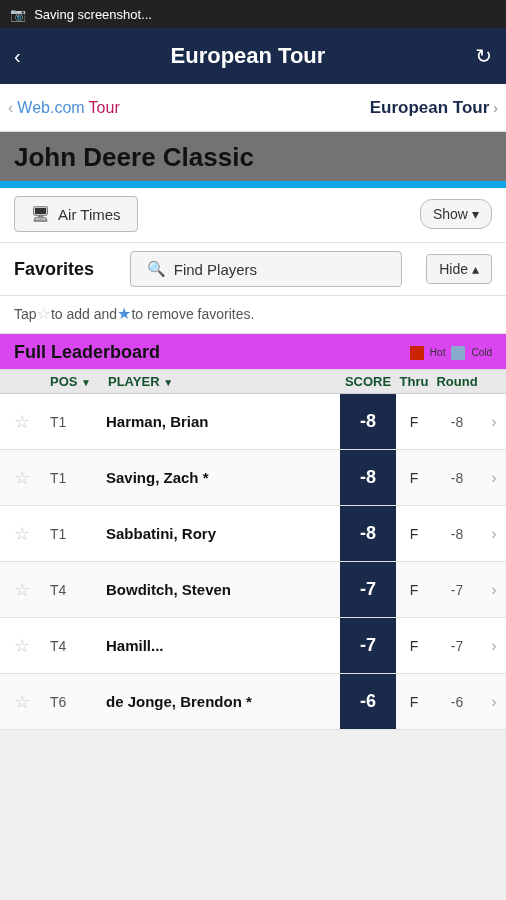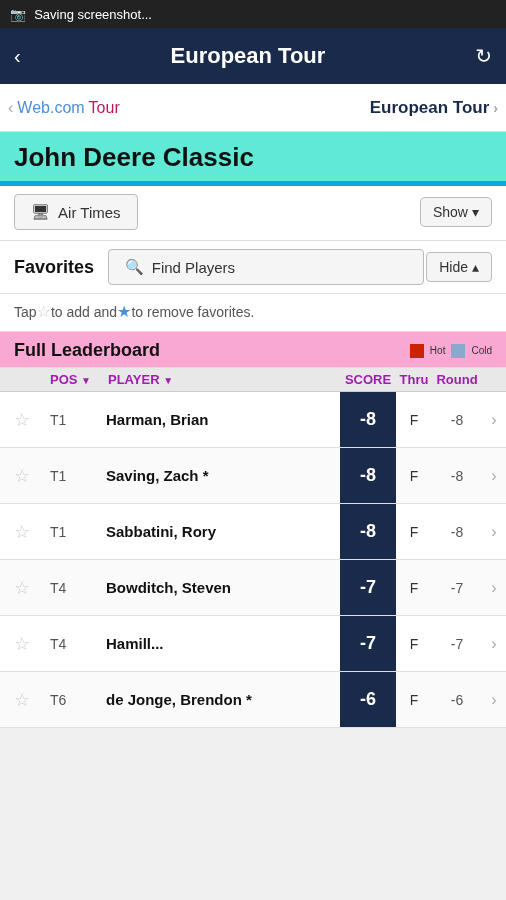--- a/index.html
+++ b/index.html
@@ -77,23 +77,23 @@
       justify-content: flex-end;
       gap: 4px;
     }
     .tour-tab-right .arrow-right {
       color: #aaa;
       font-size: 14px;
     }
 
     
     .event-title-section {
-      background: #5eead4;
+      background: #737373;
       padding: 10px 14px 8px 14px;
-      border-bottom: 5px solid #0ea5e9;
+      border-bottom: 7px solid #0ea5e9;
     }
     .event-title {
       font-size: 26px;
       font-weight: bold;
       color: #111;
     }
 
     
     .air-times-row {
       background: #fff;
@@ -111,39 +111,39 @@
       display: flex;
       align-items: center;
       gap: 8px;
       cursor: pointer;
       font-size: 15px;
       color: #333;
     }
     .show-btn {
       border: 1px solid #bbb;
       background: #f5f5f5;
-      border-radius: 5px;
+      border-radius: 12px;
       padding: 6px 12px;
       display: flex;
       align-items: center;
       gap: 4px;
       cursor: pointer;
       font-size: 14px;
       color: #333;
     }
 
     
     .favorites-row {
       background: #fff;
       padding: 8px 14px;
       display: flex;
       align-items: center;
       justify-content: space-between;
       border-bottom: 1px solid #e0e0e0;
-      gap: 2px;
+      gap: 24px;
     }
     .favorites-label {
       font-size: 18px;
       font-weight: bold;
       color: #111;
     }
     .find-players-btn {
       border: 1px solid #bbb;
       background: #f5f5f5;
       border-radius: 4px;
@@ -179,21 +179,21 @@
       border-bottom: 1px solid #e0e0e0;
       display: flex;
       align-items: center;
       gap: 0;
     }
     .star-empty { color: #ccc; font-size: 16px; }
     .star-filled { color: #4a90d9; font-size: 16px; }
 
     
     .leaderboard-header {
-      background: #f9a8d4;
+      background: #d946ef;
       padding: 8px 14px 6px 14px;
       display: flex;
       align-items: center;
       justify-content: space-between;
       border-bottom: 1px solid #ddd;
     }
     .leaderboard-title {
       font-size: 18px;
       font-weight: bold;
       color: #111;
@@ -217,21 +217,21 @@
       display: inline-block;
     }
 
     
     .table-header {
       background: #e8e8e8;
       display: flex;
       align-items: center;
       padding: 4px 0;
       font-size: 13px;
-      color: #a21caf;
+      color: #14532d;
       font-weight: bold;
       border-bottom: 1px solid #ccc;
     }
     .col-star { width: 44px; text-align: center; }
     .col-pos { width: 60px; text-align: left; padding-left: 6px; }
     .col-player { flex: 1; padding-left: 4px; }
     .col-score { width: 56px; text-align: center; }
     .col-thru { width: 36px; text-align: center; }
     .col-round { width: 50px; text-align: center; }
     .col-arrow { width: 24px; }

